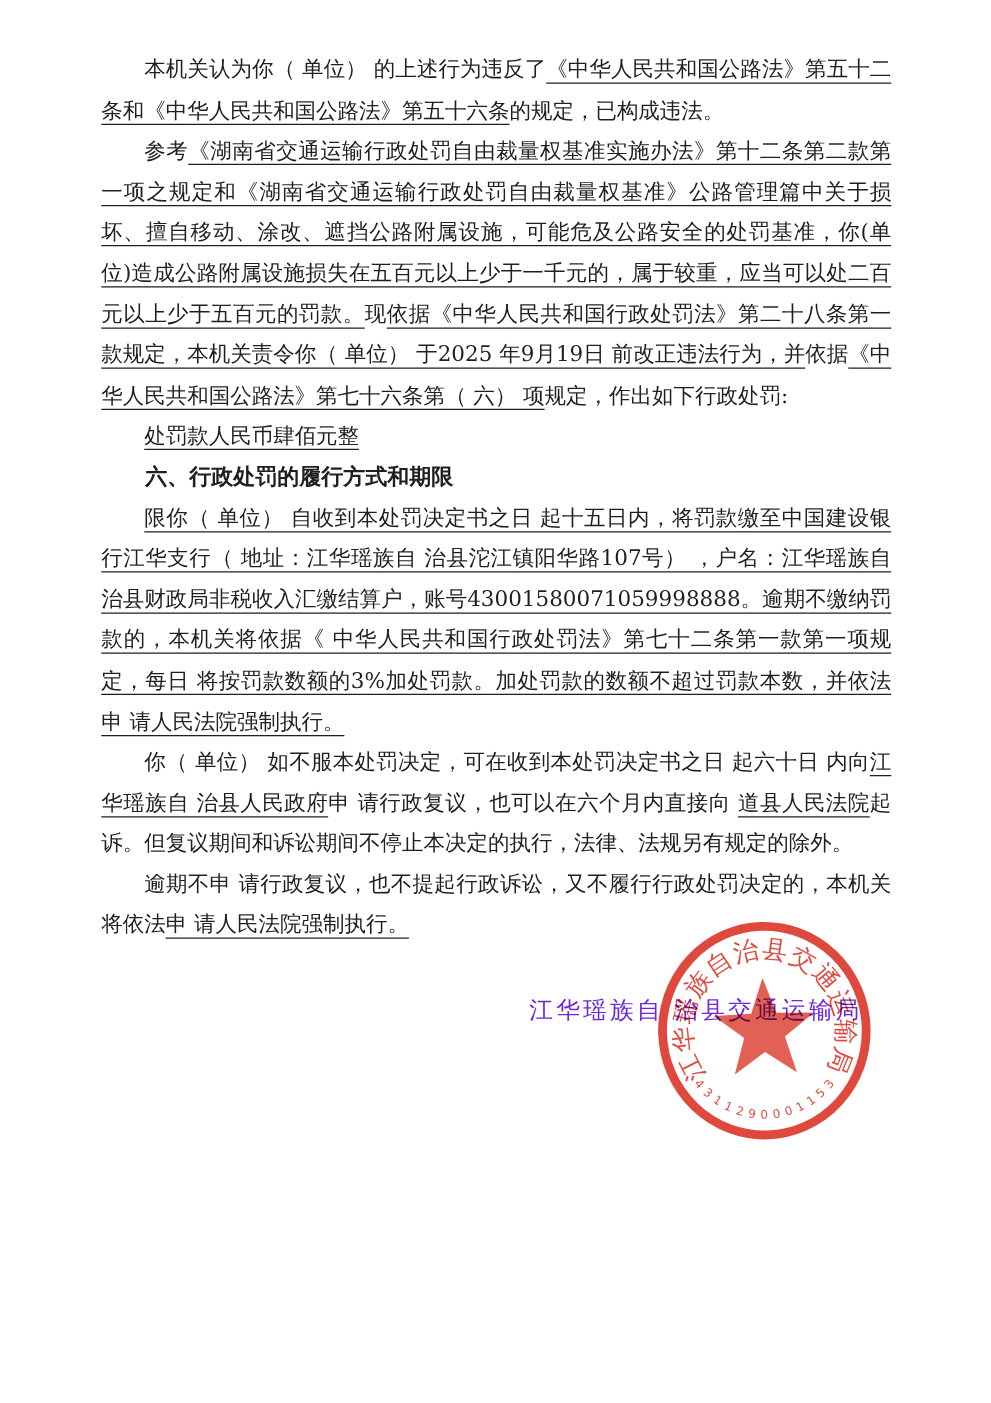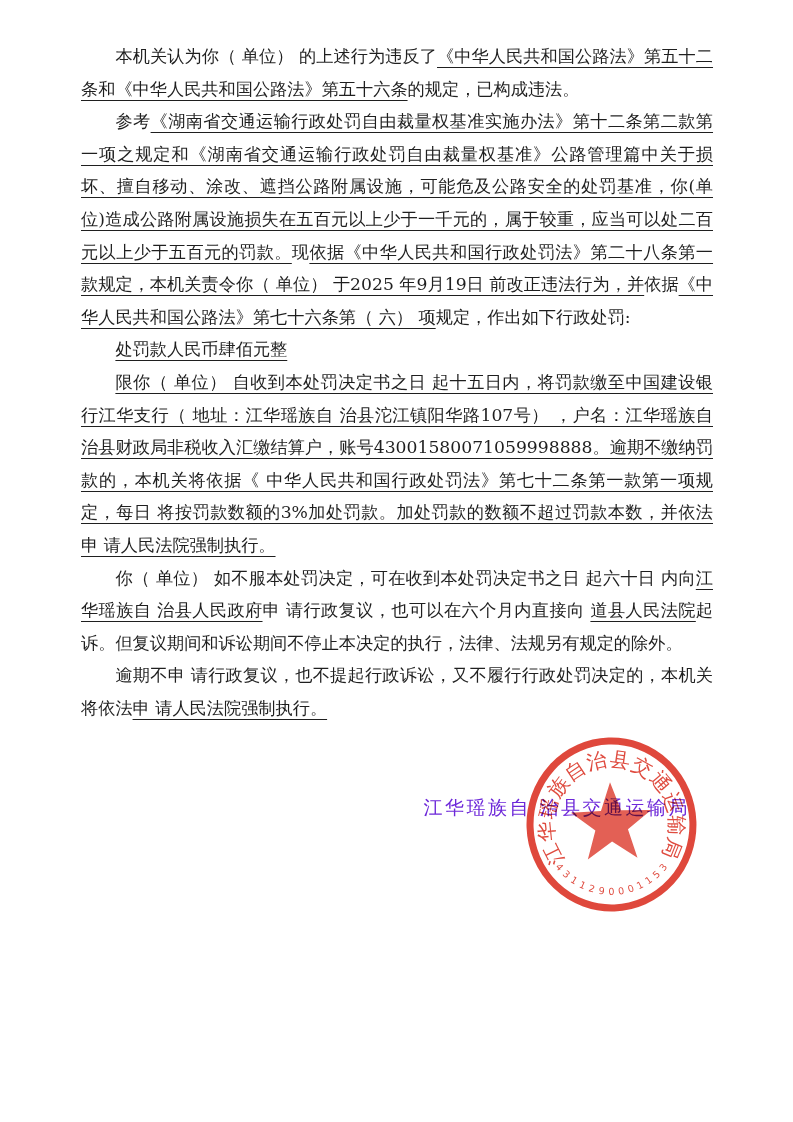--- a/index.html
+++ b/index.html
@@ -78,20 +78,21 @@
 <div class="page">
 
   <div class="content">
 
     <p><span>本机关认为你（ 单位） 的上述行为违反了</span><span class="u">《中华人民共和国公路法》第五十二条和《中华人民共和国公路法》第五十六条</span><span>的规定，已构成违法。</span></p>
 
     <p><span>参考</span><span class="u">《湖南省交通运输行政处罚自由裁量权基准实施办法》第十二条第二款第一项之规定和《湖南省交通运输行政处罚自由裁量权基准》公路管理篇中关于损坏、擅自移动、涂改、遮挡公路附属设施，可能危及公路安全的处罚基准，你(单位)造成公路附属设施损失在五百元以上少于一千元的，属于较重，应当可以处二百元以上少于五百元的罚款。</span><span>现</span><span class="u">依据《中华人民共和国行政处罚法》第二十八条第一款规定，本机关责令你（ 单位） 于2025 年9月19日 前改正违法行为，并</span><span>依据</span><span class="u">《中华人民共和国公路法》第七十六条第（ 六） 项</span><span>规定，作出如下行政处罚:</span></p>
 
     <p><span class="u">处罚款人民币肆佰元整</span></p>
 
+    <div class="heading">六、行政处罚的履行方式和期限</div>
 
     <p><span class="u">限你（ 单位） 自收到本处罚决定书之日 起十五日内，将罚款缴至中国建设银行江华支行（ 地址：江华瑶族自 治县沱江镇阳华路107号） ，户名：江华瑶族自 治县财政局非税收入汇缴结算户，账号43001580071059998888。逾期不缴纳罚款的，本机关将依据《 中华人民共和国行政处罚法》第七十二条第一款第一项规定，每日 将按罚款数额的3%加处罚款。加处罚款的数额不超过罚款本数，并依法申 请人民法院强制执行。</span></p>
 
 
     <p><span>你（ 单位） 如不服本处罚决定，可在收到本处罚决定书之日 起六十日 内向</span><span class="u">江华瑶族自 治县人民政府</span><span>申 请行政复议，也可以在六个月内直接向 </span><span class="u">道县人民法院</span><span>起诉。但复议期间和诉讼期间不停止本决定的执行，法律、法规另有规定的除外。</span></p>
 
     <p><span>逾期不申 请行政复议，也不提起行政诉讼，又不履行行政处罚决定的，本机关将依法</span><span class="u">申 请人民法院强制执行。</span></p>
 
   </div>
 

